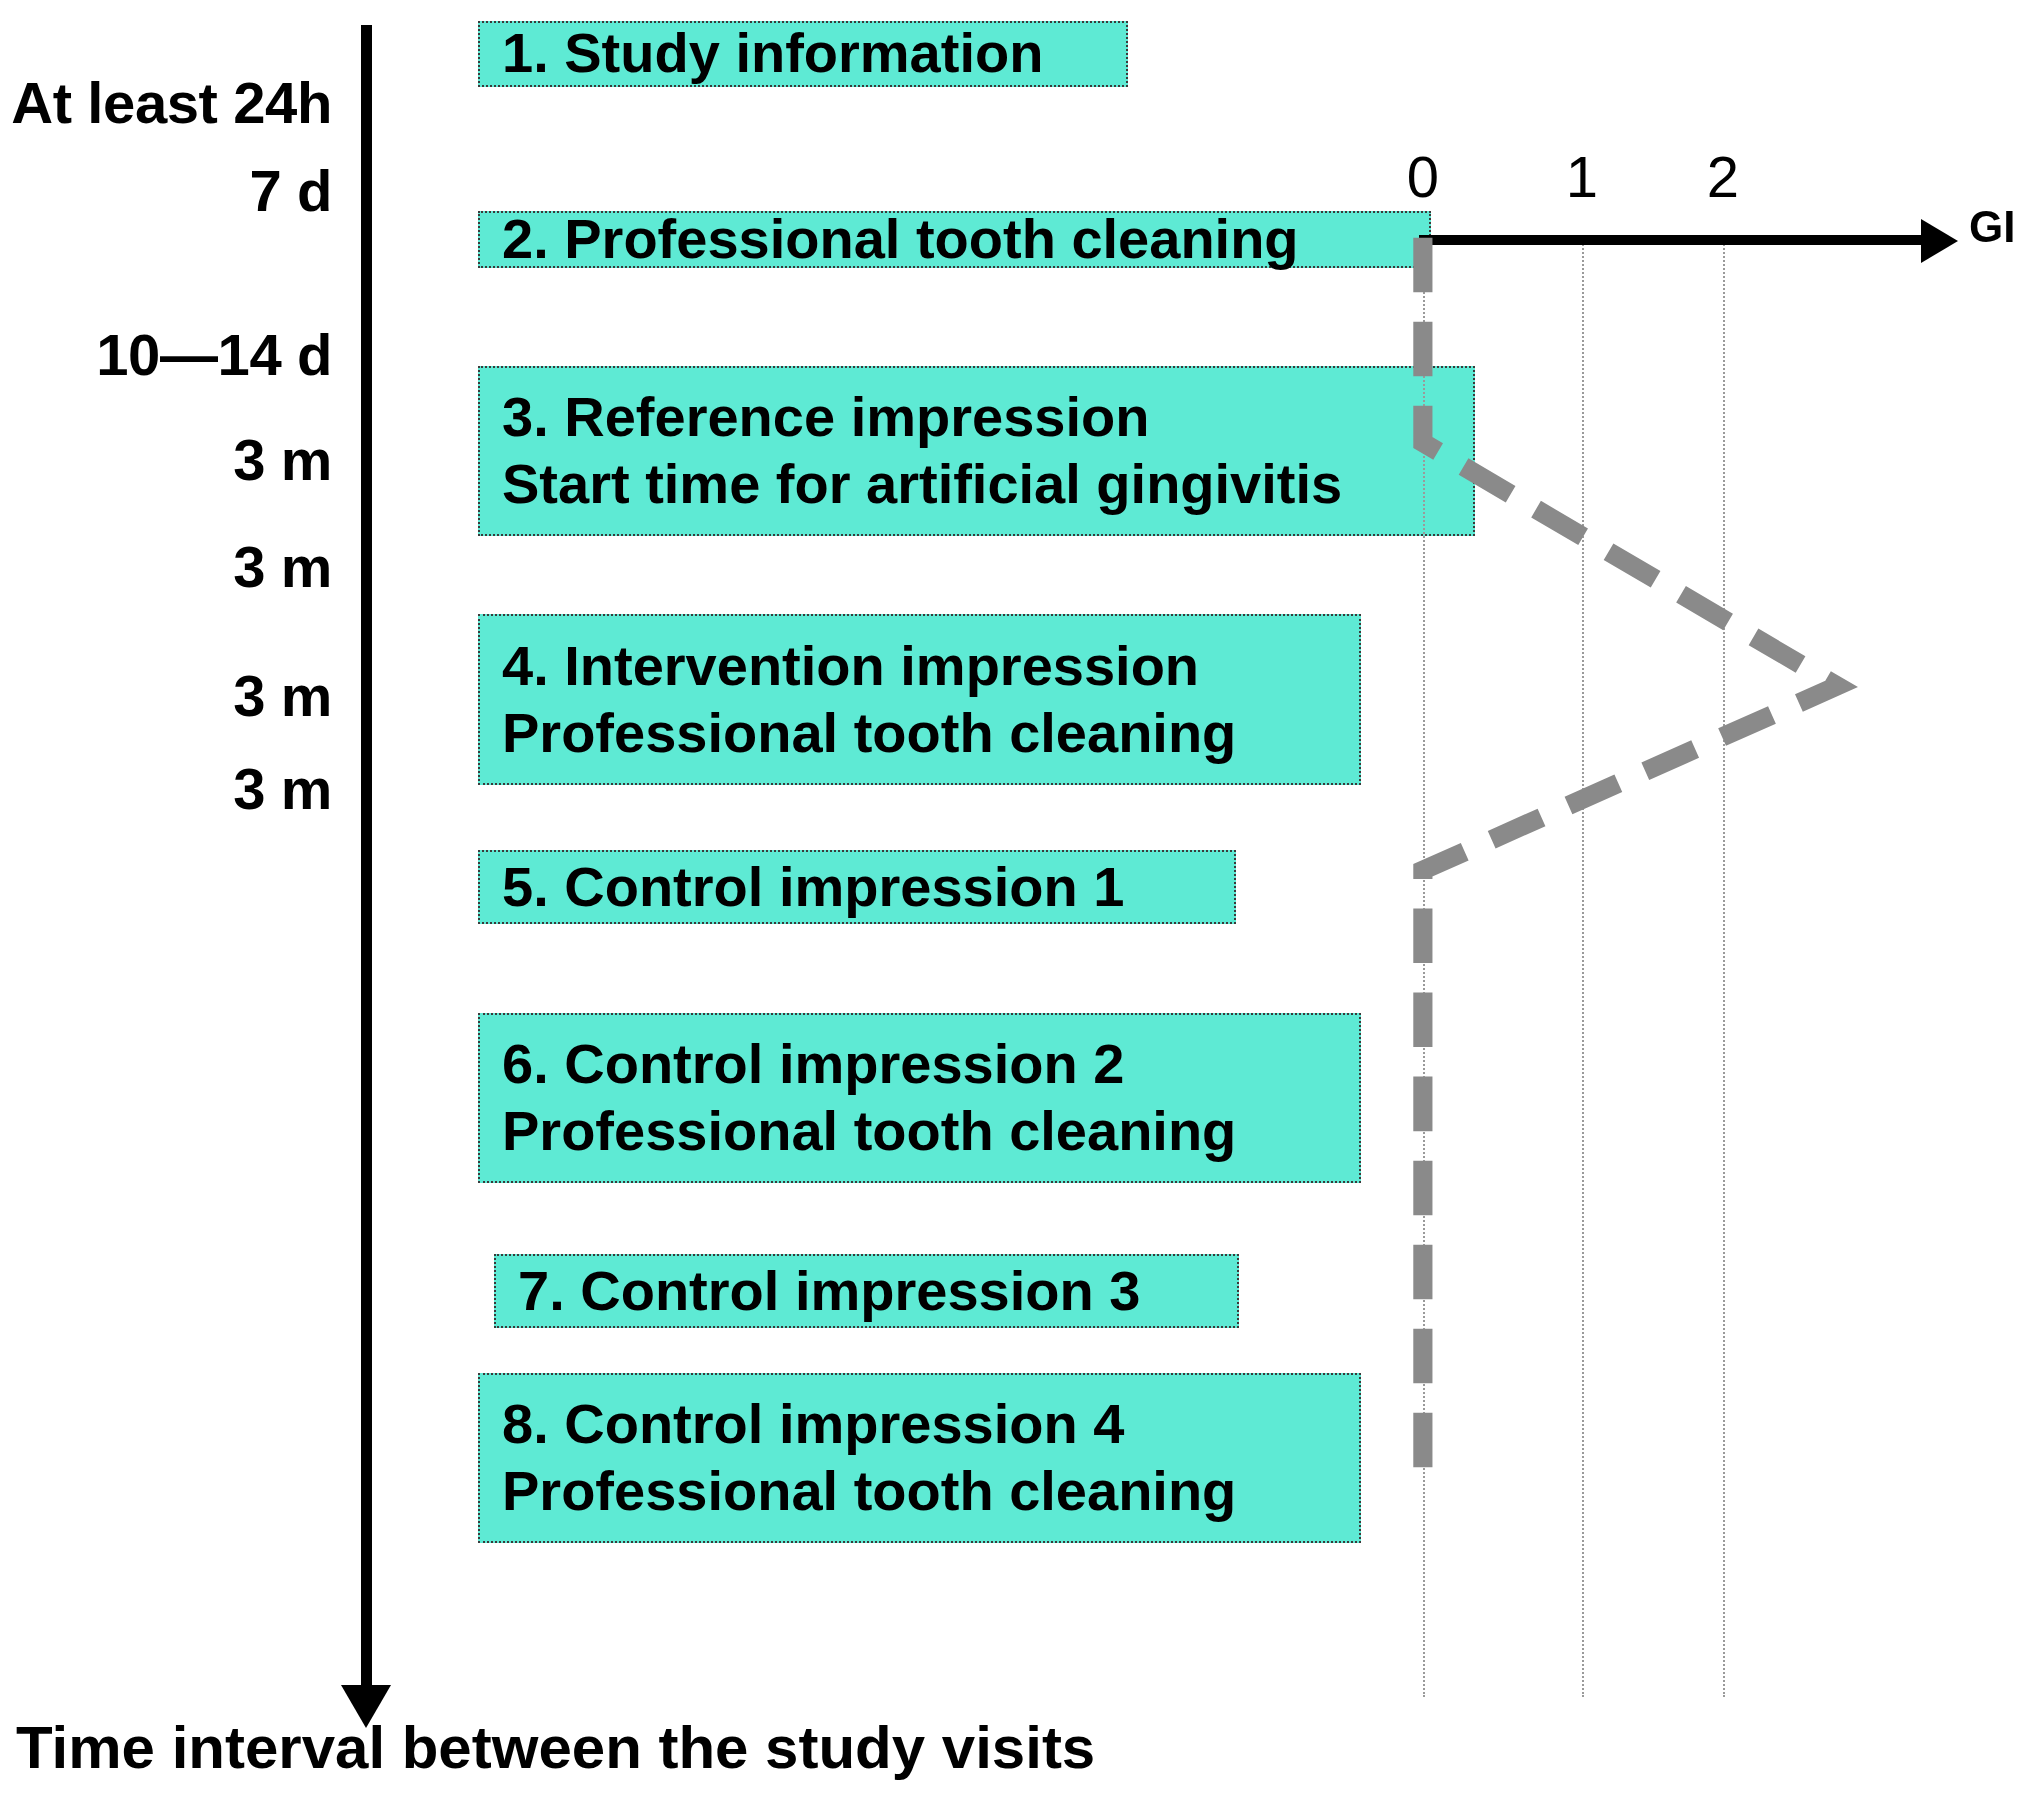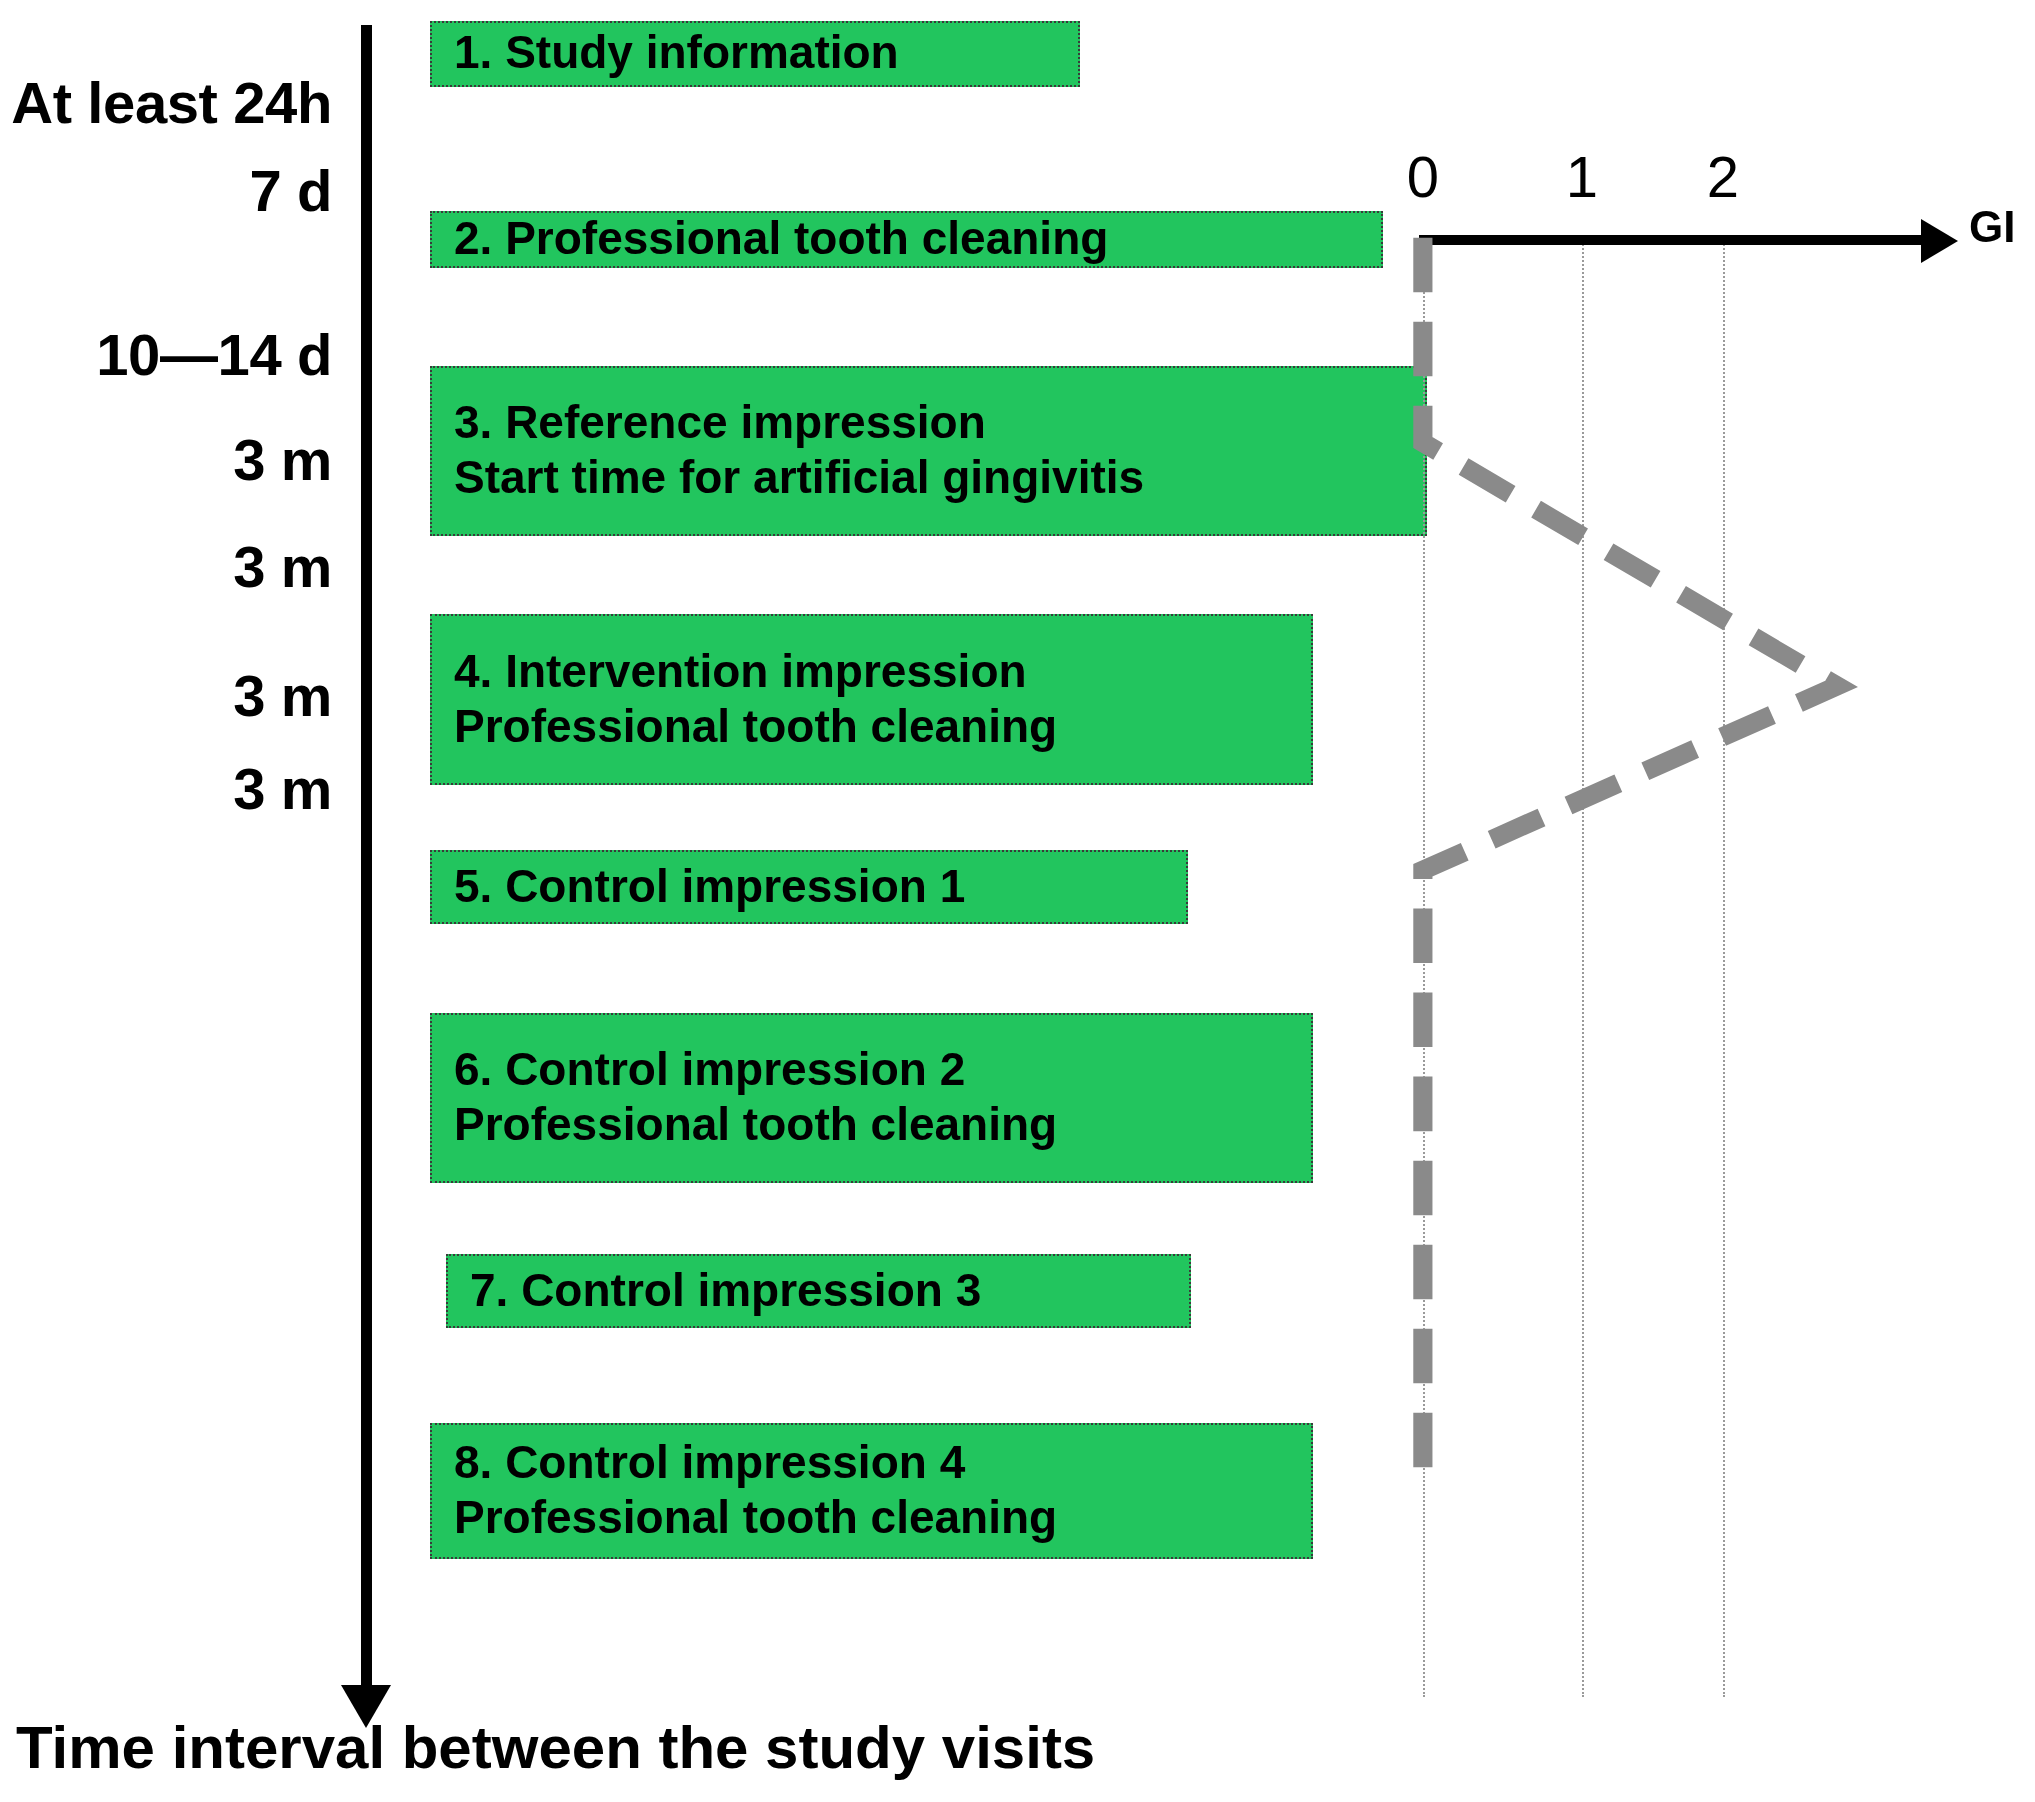--- a/index.html
+++ b/index.html
@@ -30,31 +30,32 @@
     left:341px; top:1685px;
     width:0;height:0;
     border-left:25px solid transparent;
     border-right:25px solid transparent;
     border-top:43px solid #000;
   }
 
   
   .step-box{
     position:absolute;
-    background:#22c55e;
+    background:#5eead4;
     border:2.2px dotted #3a3a3a;
     box-sizing:border-box;
     padding:10.3px 16px 11.8px 22px;
     font-weight:bold;
-    font-size:46px;
+    font-size:56px;
     line-height:1.20;
     color:#000;
     white-space:pre-line;
     display:flex;
     align-items:center;
+    margin-left:48px;
   }
 
   
   #gi-chart{
     position:absolute;
     left:1386px; top:74px;
     width:649px; height:1622px;
   }
   .gi-tick-label{
     position:absolute;
@@ -129,21 +130,21 @@
     <div class="step-box" style="top: 20.6px; left: 430px; width: 650px; height: 66px;"><span>1. Study information</span></div>
     <div class="step-box" style="top: 211px; left: 430px; width: 953px; height: 57px;"><span>2. Professional tooth cleaning</span></div>
     <div class="step-box" style="top: 366px; left: 430px; width: 997px; height: 170px;"><span>3. Reference impression
 Start time for artificial gingivitis</span></div>
     <div class="step-box" style="top: 614px; left: 430px; width: 883px; height: 171px;"><span>4. Intervention impression
 Professional tooth cleaning</span></div>
     <div class="step-box" style="top: 850px; left: 430px; width: 758px; height: 74px;"><span>5. Control impression 1</span></div>
     <div class="step-box" style="top: 1013px; left: 430px; width: 883px; height: 170px;"><span>6. Control impression 2
 Professional tooth cleaning</span></div>
     <div class="step-box" style="top: 1254px; left: 446px; width: 745px; height: 74px;"><span>7. Control impression 3</span></div>
-    <div class="step-box" style="top: 1423px; left: 430px; width: 883px; height: 136px;"><span>8. Control impression 4
+    <div class="step-box" style="top: 1373px; left: 430px; width: 883px; height: 170px;"><span>8. Control impression 4
 Professional tooth cleaning</span></div>
   </div>
 
 <div id="gi-chart">
 
   <div id="gi-gridlines">
       <div class="gi-gridline" style="left: 37px;"></div>
       <div class="gi-gridline" style="left: 196px;"></div>
       <div class="gi-gridline" style="left: 337px;"></div>
     </div>

